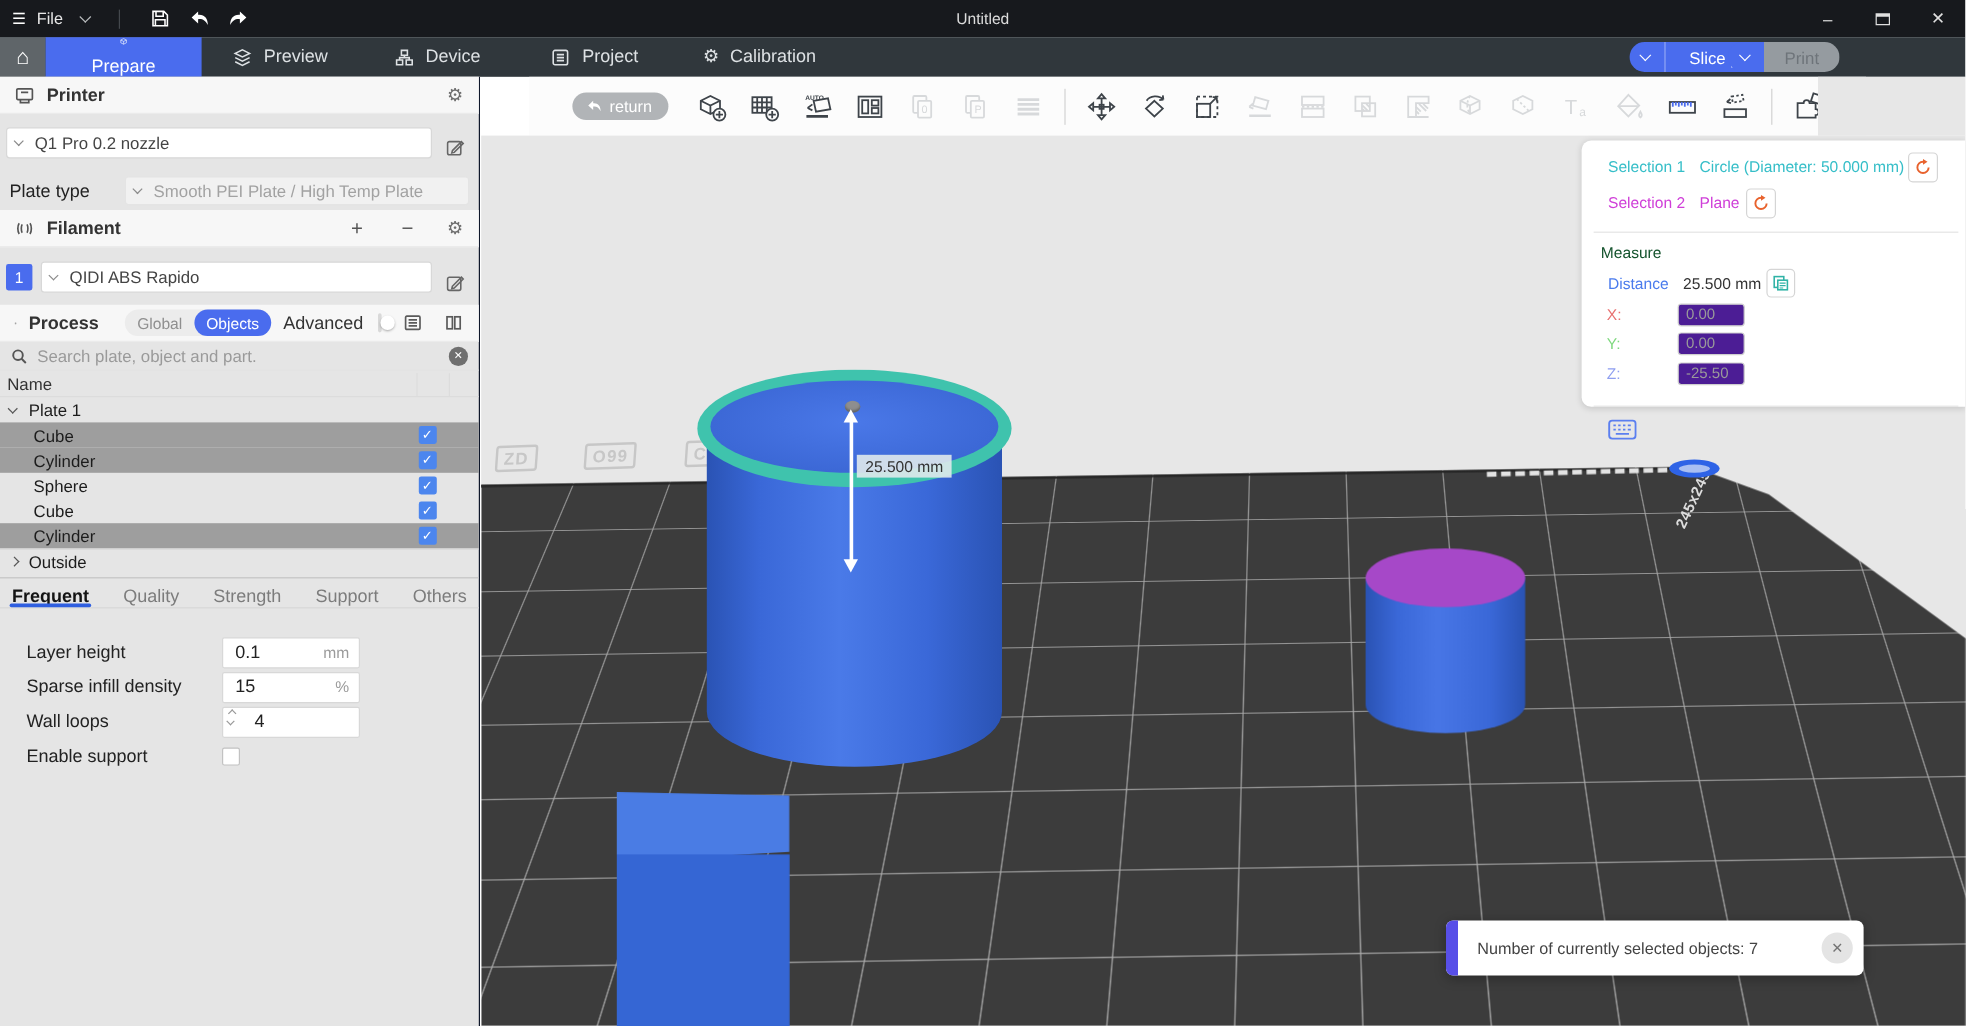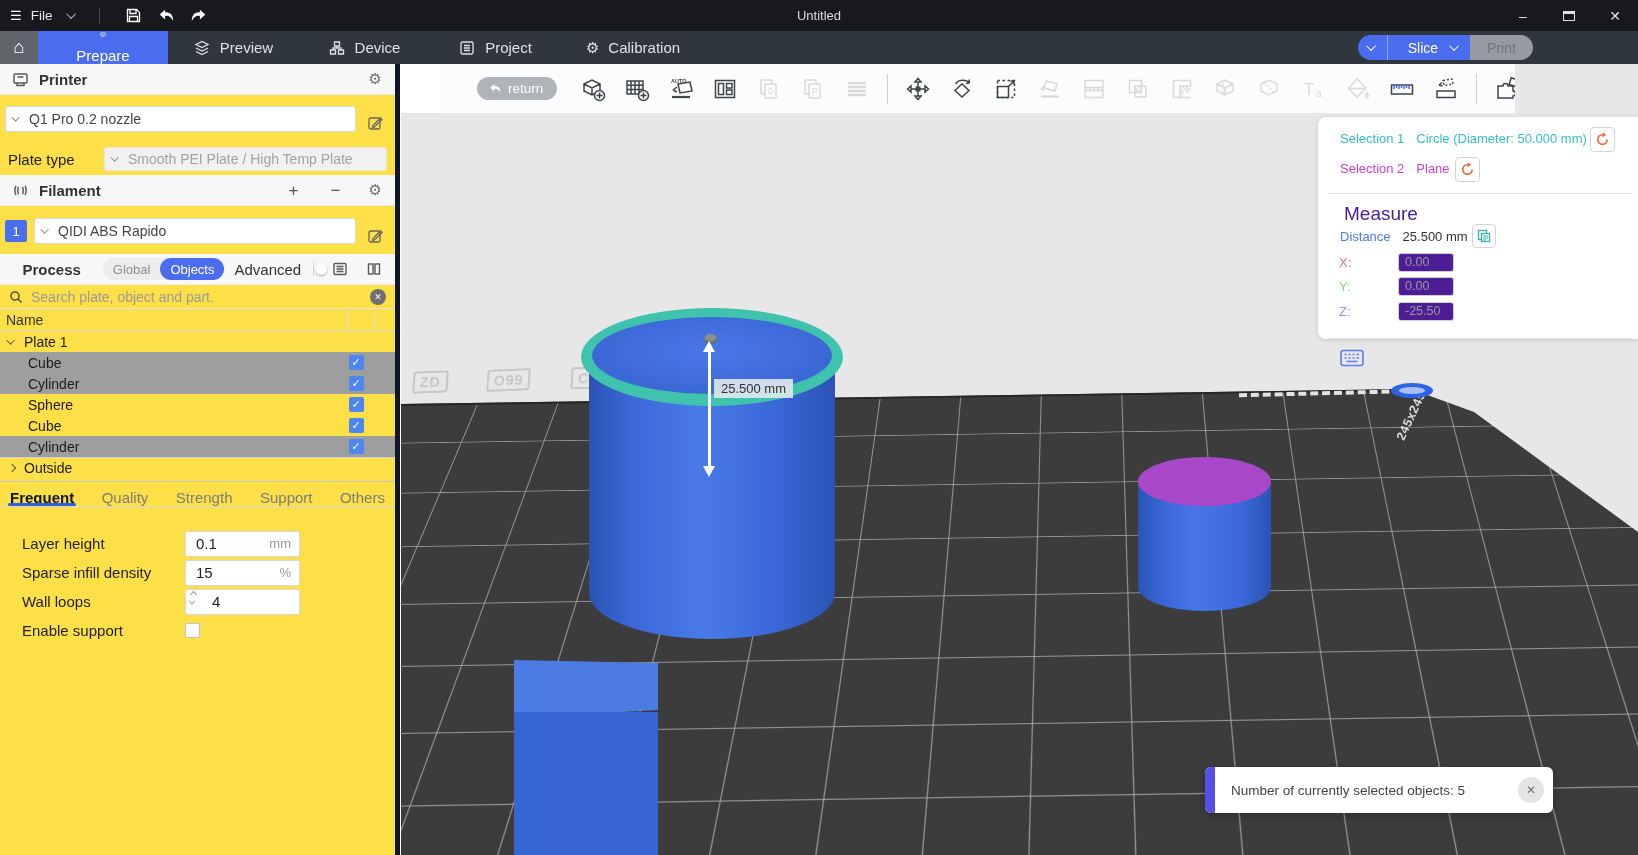--- a/index.html
+++ b/index.html
@@ -31,21 +31,21 @@
 .t-prepare{width:130px;} .t-preview{width:130px;} .t-device{width:132px;} .t-project{width:130px;} .t-calib{width:146px;}
 .gear-glyph { font-size:15px; line-height:1; }
 .btn-slice { position:absolute; left:1358px; top:35px; width:134px; height:25px; border-radius:13px; background:#4a6cee; display:flex; color:#fff; overflow:hidden; }
 .btn-slice .seg-chev { width:30px; display:flex; align-items:center; justify-content:center; border-right:1px solid rgba(255,255,255,.4); }
 .btn-slice .seg-label { flex:1; display:flex; align-items:center; justify-content:center; font-size:14px; }
 .btn-print { position:absolute; left:1440px; top:35px; width:93px; height:25px; border-radius:13px; display:flex; overflow:hidden;justify-content:center; }
 .btn-print .seg-chev { width:30px; background:#4a6cee; color:#fff; display:flex; align-items:center; justify-content:center; }
 .btn-print .seg-label { flex:1; background:#959ba0; color:#6e747a; display:flex; align-items:center; justify-content:center; font-size:14px; }
 
 
-.sidebar { position:absolute; left:0; top:64px; width:400px; height:791px; background:#fde047; border-right:5px solid #0f172a; color:#222; }
+.sidebar { position:absolute; left:0; top:64px; width:400px; height:791px; background:#e5e5e5; border-right:1px solid #0f172a; color:#222; }
 .sec-head { height:31px; background:#f7f7f7; border-bottom:1px solid #ebebeb; display:flex; align-items:center; padding:0 13px 0 12px; gap:10px; }
 .sec-title { font-size:15px; font-weight:600; color:#333; }
 .sec-head svg { stroke:#555; fill:none; stroke-width:1.4; }
 .sec-gear { margin-left:auto; color:#6e6e6e; font-size:15px; }
 .mini-btn { color:#555; font-size:17px; line-height:1; width:18px; text-align:center; }
 .preset-row { height:46px; padding:11px 8px 0 5px; display:flex; gap:7px; }
 .dropdown { flex:1; height:26px; border:1px solid #d8d8d8; border-radius:3px; background:#fff; display:flex; align-items:center; padding:0 8px; gap:9px; font-size:14px; color:#444; }
 .dropdown .chev { color:#8a8a8a; width:6px; height:6px; }
 .edit-btn { width:24px; display:flex; align-items:center; justify-content:center; }
 .edit-btn svg { stroke:#666; fill:none; stroke-width:1.3; }
@@ -137,21 +137,21 @@
 
 
 .mpanel { position:absolute; left:1318px; top:117px; width:320px; height:222px; background:#fff; border-radius:8px 0 0 8px; box-shadow:0 1px 5px rgba(0,0,0,.13); font-size:13px; }
 .mrow { position:absolute; display:flex; align-items:center; gap:12px; }
 .sel1 { left:22px; top:14px; color:#35bec8; }
 .sel2 { left:22px; top:44px; color:#cf3ed8; }
 .reset-btn { position:absolute; width:25px; height:25px; border:1px solid #d5d5d5; border-radius:4px; display:flex; align-items:center; justify-content:center; background:#fff; }
 .reset1 { left:272px; top:10px; } .reset2 { left:137px; top:40px; }
 .mdiv { position:absolute; left:10px; right:6px; border-top:1px solid #e4e4e4; }
 .mdiv1 { top:76px; } .mdiv2 { top:221px; }
-.mtitle { position:absolute; left:26px; top:86px; color:#4c1d95; font-size:19px; }
+.mtitle { position:absolute; left:16px; top:86px; color:#14532d; font-size:13px; }
 .mdist { left:22px; top:112px; }
 .mdist .dlabel { color:#4a7bed; }
 .mdist .dvalue { color:#333; }
 .copy-btn { position:absolute; left:154px; top:107px; width:24px; height:24px; border:1px solid #d5d5d5; border-radius:4px; display:flex; align-items:center; justify-content:center; }
 .axis-row { position:absolute; left:21px; display:flex; align-items:center; }
 .ax-x { top:136px; } .ax-y { top:160px; } .ax-z { top:185px; }
 .ax-label { width:59px; font-size:13px; }
 .ax-x .ax-label { color:#e87272; } .ax-y .ax-label { color:#7ed87e; } .ax-z .ax-label { color:#8f9ff0; }
 .ax-input { width:56px; height:19px; border:1px solid #cfcfcf; border-radius:3px; color:#9a9a9a; font-size:12.5px; padding-left:6px; line-height:17px; background:#4c1d95; }
 .kbd-btn { position:absolute; left:22px; top:232px; display:flex; }
@@ -630,17 +630,17 @@
     <span class="kbd-btn">
       <svg width="24" height="18" viewBox="0 0 24 18">
           <rect x="1" y="1.5" width="22" height="15" rx="2.5" stroke="#5b7ff0" fill="none" stroke-width="1.6"></rect>
           <path d="M4.5 5.5 h2 M8.5 5.5 h2 M12.5 5.5 h2 M16.5 5.5 h2.5 M4.5 9 h2 M8.5 9 h2 M12.5 9 h2 M16.5 9 h2.5 M6.5 12.5 h11" stroke="#5b7ff0" stroke-width="1.4"></path>
         </svg>
     </span>
   </div>
 
   <div class="notif">
     <span class="notif-stripe"></span>
-    <span class="notif-text">Number of currently selected objects: 5</span>
+    <span class="notif-text">Number of currently selected objects: 7</span>
     <span class="notif-close">✕</span>
   </div>
 
 </div>
 
 </body></html>

